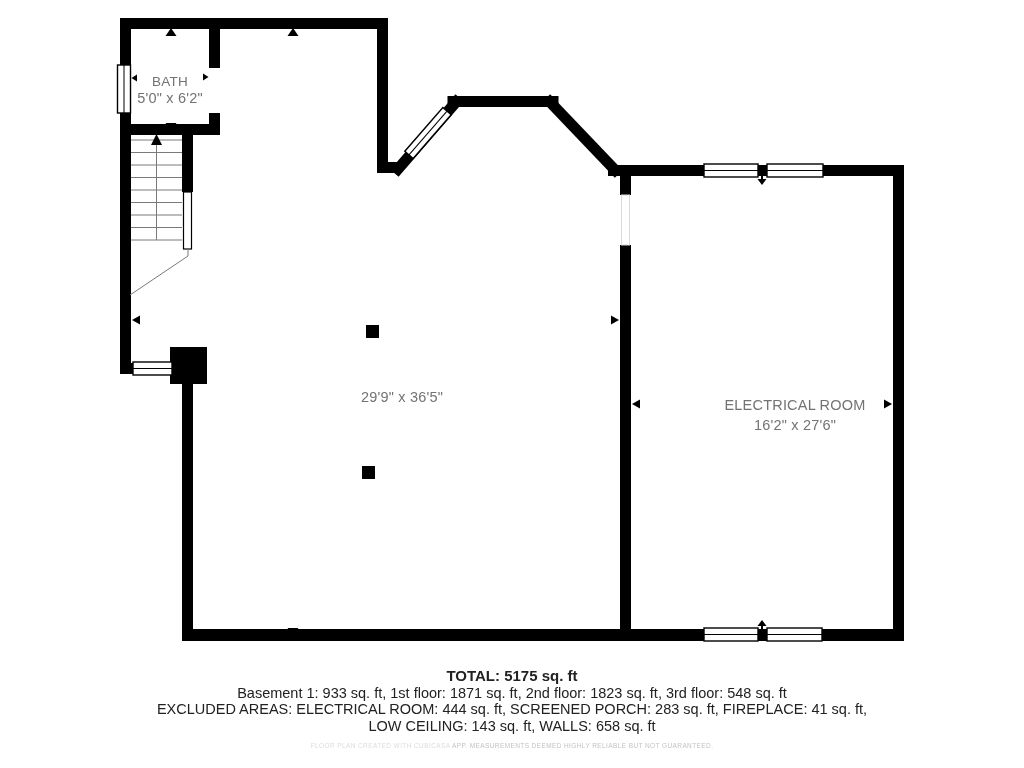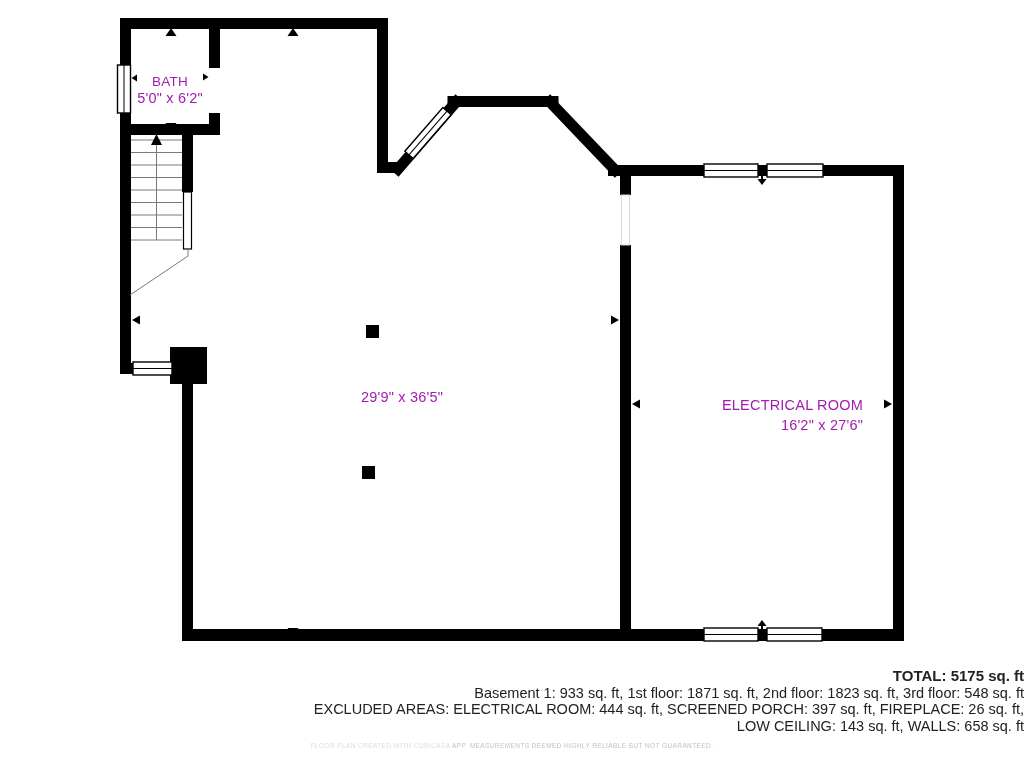--- a/index.html
+++ b/index.html
@@ -2,27 +2,27 @@
 <html><head>
 <meta charset="utf-8">
 <style>
   html,body{margin:0;padding:0;background:#fff;}
   .page{
     position:relative;width:1024px;height:768px;background:#ffffff;
     font-family:"Liberation Sans","DejaVu Sans",sans-serif;overflow:hidden;
   }
   .plan-svg{position:absolute;left:0;top:0;}
   .room-label{
-    position:absolute;text-align:center;color:#a21caf;
+    position:absolute;text-align:center;color:#737373;
     font-size:14.5px;line-height:20px;letter-spacing:.2px;white-space:nowrap;
   }
   .room-label .dims{font-size:14.5px;}
   .bath-label{font-size:13.5px;line-height:17px;}
   .summary{
-    position:absolute;left:0;top:668px;width:1024px;text-align:right;
+    position:absolute;left:0;top:668px;width:1024px;text-align:center;
     color:#222;font-size:14.5px;line-height:16.5px;
   }
   .summary .total{font-weight:bold;font-size:15px;}
   .watermark{
     position:absolute;left:0;top:742px;width:1024px;text-align:center;
     font-size:6.5px;letter-spacing:.4px;color:#c4c4c4;white-space:nowrap;
   }
   .watermark .wm-prefix{color:#dcdcdc;}
   .watermark .wm-suffix{color:#c2c2c2;}
 </style>
@@ -140,29 +140,29 @@
 
   <div class="room-label bath-label" style="left:108px;top:73px;width:124px;">
     <div>BATH</div>
     <div class="dims">5'0" x 6'2"</div>
   </div>
 
   <div class="room-label" style="left:302px;top:387px;width:200px;">
     <div class="dims">29'9" x 36'5"</div>
   </div>
 
-  <div class="room-label" style="left:663px;top:395px;width:200px;text-align:right;">
+  <div class="room-label" style="left:695px;top:395px;width:200px;">
     <div>ELECTRICAL ROOM</div>
     <div class="dims">16'2" x 27'6"</div>
   </div>
 
   <div class="summary">
     <div class="total">TOTAL: 5175 sq. ft</div>
     <div>Basement 1: 933 sq. ft, 1st floor: 1871 sq. ft, 2nd floor: 1823 sq. ft, 3rd floor: 548 sq. ft</div>
-    <div>EXCLUDED AREAS: ELECTRICAL ROOM: 444 sq. ft, SCREENED PORCH: 397 sq. ft, FIREPLACE: 26 sq. ft,</div>
+    <div>EXCLUDED AREAS: ELECTRICAL ROOM: 444 sq. ft, SCREENED PORCH: 283 sq. ft, FIREPLACE: 41 sq. ft,</div>
     <div>LOW CEILING: 143 sq. ft, WALLS: 658 sq. ft</div>
   </div>
 
   <div class="watermark">
     <span class="wm-prefix">FLOOR PLAN CREATED WITH CUBICASA</span><span class="wm-suffix"> APP. MEASUREMENTS DEEMED HIGHLY RELIABLE BUT NOT GUARANTEED.</span>
   </div>
 
 </div>
 
 </body></html>

